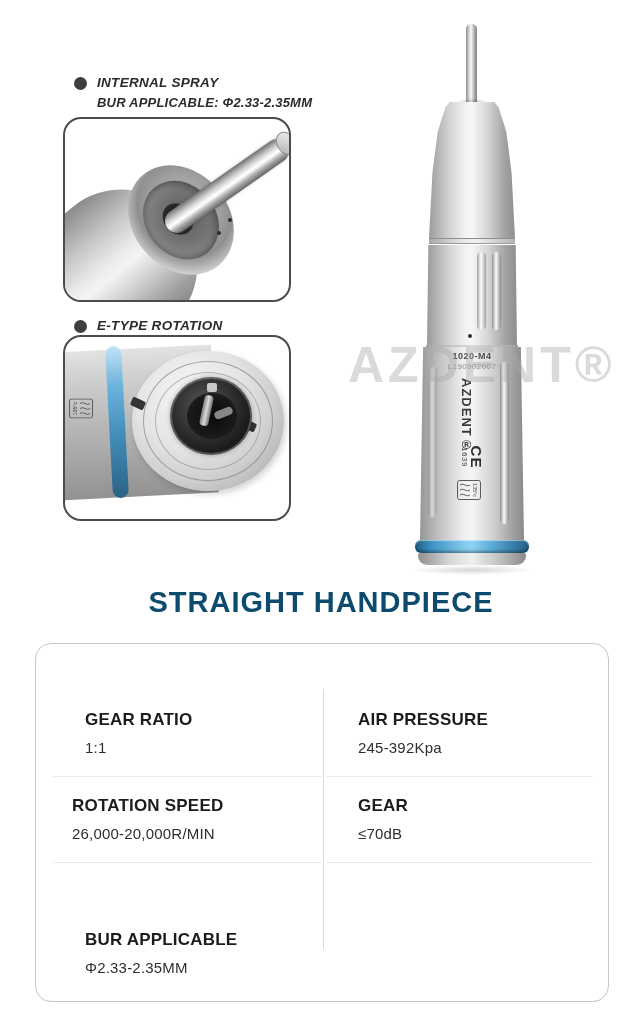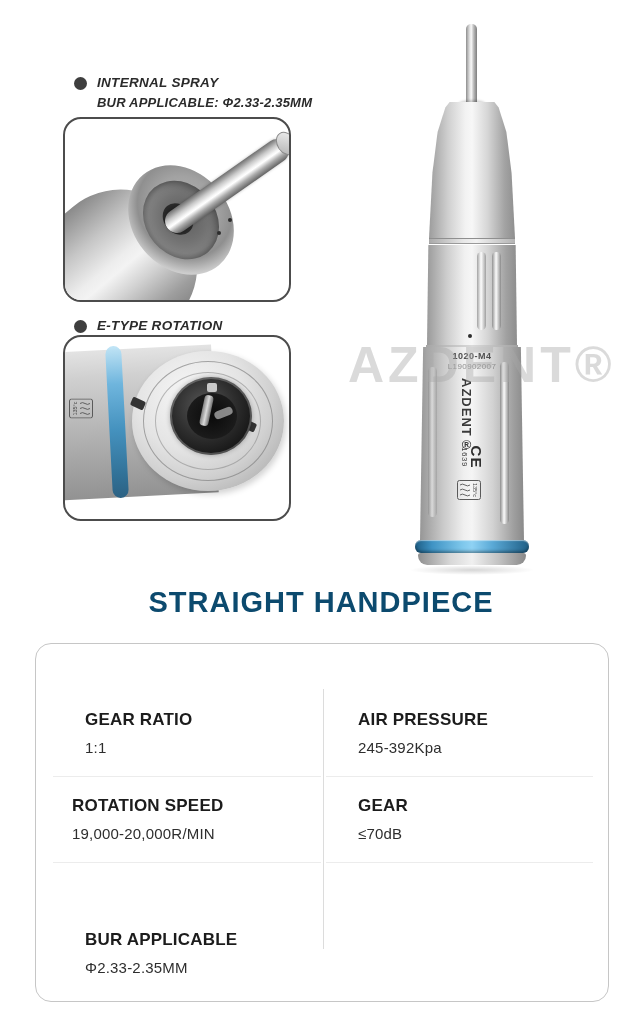--- a/index.html
+++ b/index.html
@@ -243,21 +243,21 @@
     <div class="spec-cell c0">
       <div class="spec-label">GEAR RATIO</div>
       <div class="spec-value">1:1</div>
     </div>
     <div class="spec-cell c1">
       <div class="spec-label">AIR PRESSURE</div>
       <div class="spec-value">245-392Kpa</div>
     </div>
     <div class="spec-cell c2">
       <div class="spec-label">ROTATION SPEED</div>
-      <div class="spec-value">19,000-20,000R/MIN</div>
+      <div class="spec-value">26,000-20,000R/MIN</div>
     </div>
     <div class="spec-cell c3">
       <div class="spec-label">GEAR</div>
       <div class="spec-value">≤70dB</div>
     </div>
     <div class="spec-cell c4">
       <div class="spec-label">BUR APPLICABLE</div>
       <div class="spec-value">Φ2.33-2.35MM</div>
     </div>
   </div>

